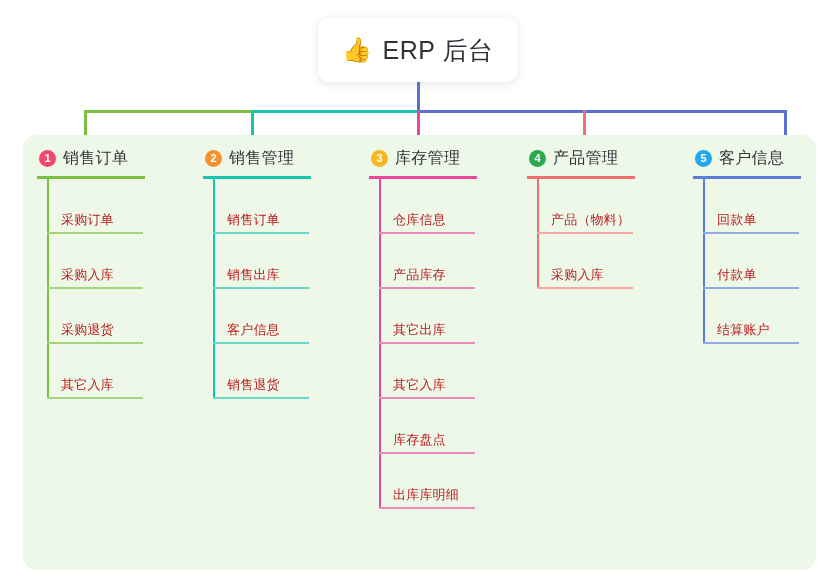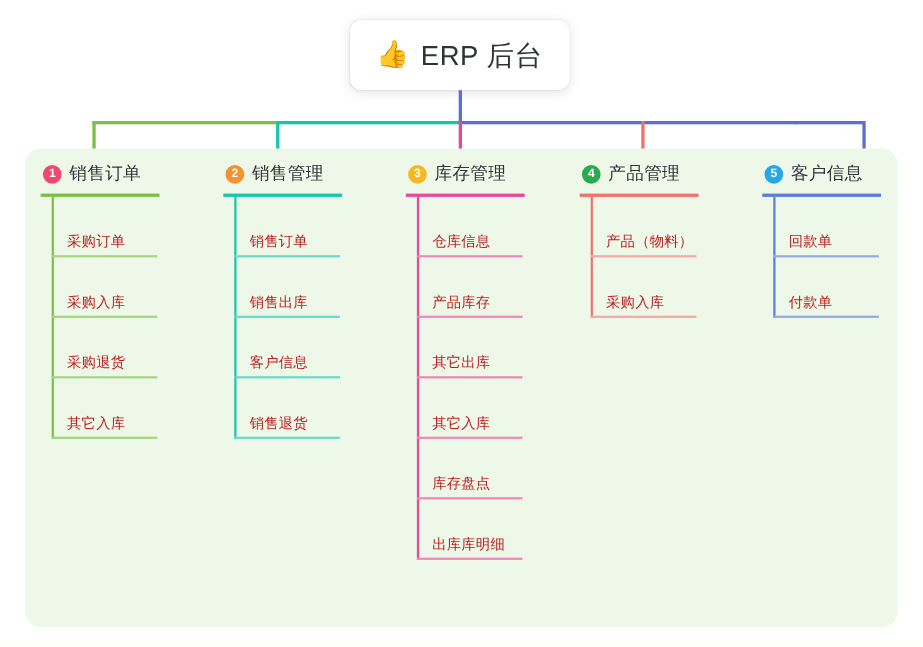--- a/index.html
+++ b/index.html
@@ -218,17 +218,21 @@
         <div class="items">
           <div class="spine" style="background: rgb(91, 124, 216);"></div>
           <div class="item">
             <span class="item-label">回款单</span>
             <div class="item-rule" style="background: rgb(147, 171, 228);"></div>
           </div>
           <div class="item">
             <span class="item-label">付款单</span>
             <div class="item-rule" style="background: rgb(147, 171, 228);"></div>
           </div>
+          <div class="item">
+            <span class="item-label">结算账户</span>
+            <div class="item-rule" style="background: rgb(147, 171, 228);"></div>
+          </div>
         </div>
       </div>
     </div>
 
 </div>
 
 </body></html>

